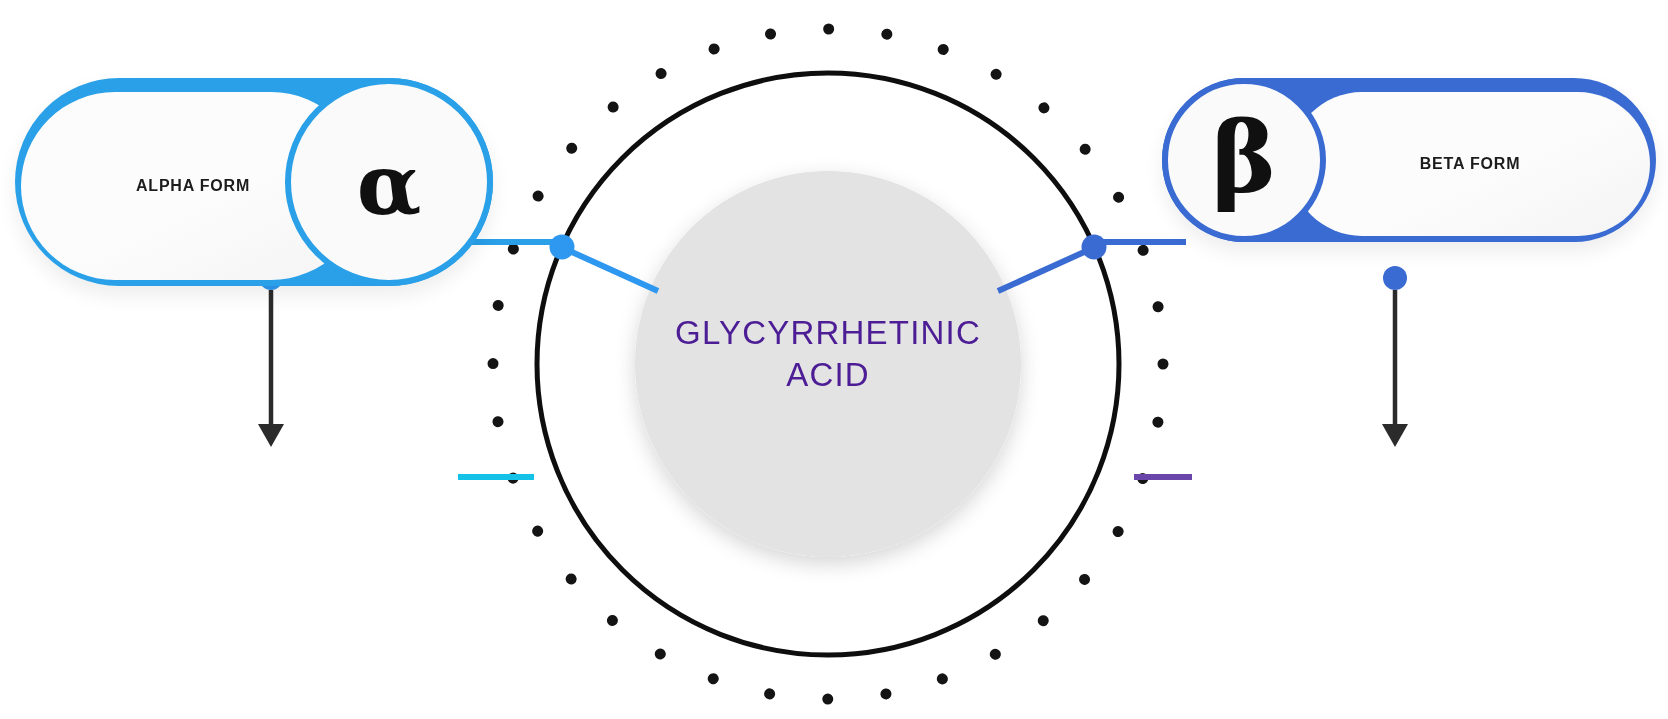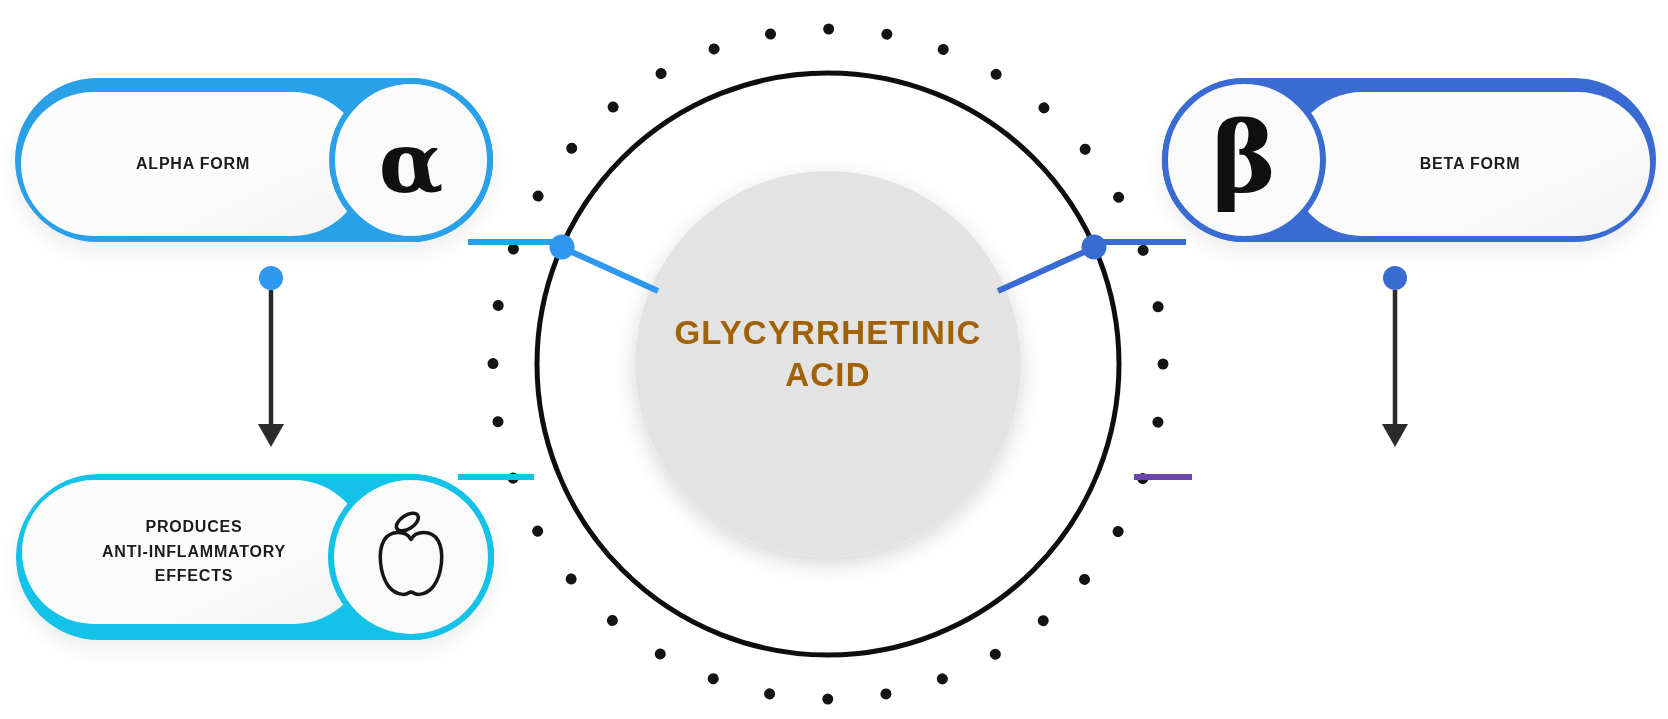--- a/index.html
+++ b/index.html
@@ -8,21 +8,21 @@
     overflow:hidden; font-family:"Liberation Sans", sans-serif;
   }
   .linework { position:absolute; left:0; top:0; pointer-events:none; }
 
   
   .box {
     position:absolute; border-radius:999px;
     background:var(--accent);
     box-shadow:0 10px 20px rgba(0,0,0,.07);
   }
-  .box-alpha        { left:15px;   top:78px;  width:478px; height:164px; }
+  .box-alpha        { left:15px;   top:78px;  width:478px; height:208px; }
   .box-alpha-effect { left:16px;   top:474px; width:478px; height:166px; }
   .box-beta         { left:1162px; top:78px;  width:494px; height:164px; }
   .box-beta-effect  { left:1162px; top:474px; width:494px; height:166px; }
 
   .inner {
     position:absolute; border-radius:999px;
     background:linear-gradient(155deg,#FCFCFC 55%,#F4F4F4 100%);
     display:flex; align-items:center; justify-content:center;
     box-sizing:border-box;
   }
@@ -48,22 +48,22 @@
   .symbol {
     font-family:"DejaVu Serif", serif; font-weight:700; color:#101010;
     line-height:1;
   }
   .symbol-alpha { font-size:84px; margin-top:6px; }
   .symbol-beta  { font-size:98px; margin-top:-4px; }
 
   
   .center-title {
     position:absolute; left:628px; top:312px; width:400px;
-    text-align:center; font-weight:700; font-size:33px; line-height:1.28;
-    letter-spacing:1.2px; color:#a16207; white-space:pre-line;
+    text-align:center; font-weight:400; font-size:33px; line-height:1.28;
+    letter-spacing:1.2px; color:#4c1d95; white-space:pre-line;
   }
 
   
   .st-alpha   { stroke:#29A0E8; }
   .st-cyan    { stroke:#14C2E8; }
   .st-royal   { stroke:#3A6BD2; }
   .st-purple  { stroke:#6B46AA; }
   .st-lblue   { stroke:#2E97EF; }
   .fl-lblue   { fill:#2E97EF; }
   .fl-royal   { fill:#3A6BD2; }
@@ -126,31 +126,15 @@
 
   <div class="box box-beta" style="--accent: #3A6BD2;">
     <div class="inner">
       <div class="label">BETA FORM</div>
     </div>
     <div class="cap left">
       <span class="symbol symbol-beta">β</span>
     </div>
   </div>
 
-  <div class="box box-alpha-effect" style="--accent: #14C2E8;">
-    <div class="inner">
-      <div class="label">PRODUCES
-ANTI-INFLAMMATORY
-EFFECTS</div>
-    </div>
-    <div class="cap right">
-      <svg width="88" height="96" viewBox="0 0 60 66" fill="none" stroke="#161616" stroke-width="2.4" stroke-linejoin="round">
-        <ellipse cx="27.5" cy="9" rx="8.5" ry="4.6" transform="rotate(-33 27.5 9)"></ellipse>
-        <path d="M30 21 C27 15 16 14 11.5 21.5 C7 29 8.5 45 14.5 53
-                 C18.5 58.3 25 60 28.5 57.6 C29.5 57 30.5 57 31.5 57.6
-                 C35 60 41.5 58.3 45.5 53 C51.5 45 53 29 48.5 21.5
-                 C44 14 33 15 30 21 Z"></path>
-      </svg>
-    </div>
-  </div>
 
 
 </div>
 
 </body></html>

